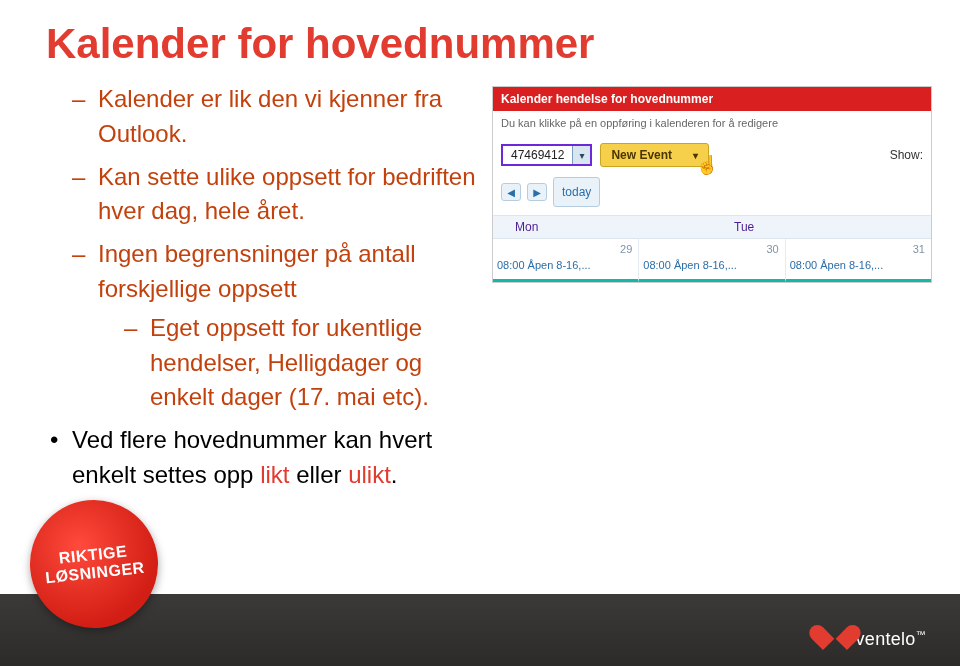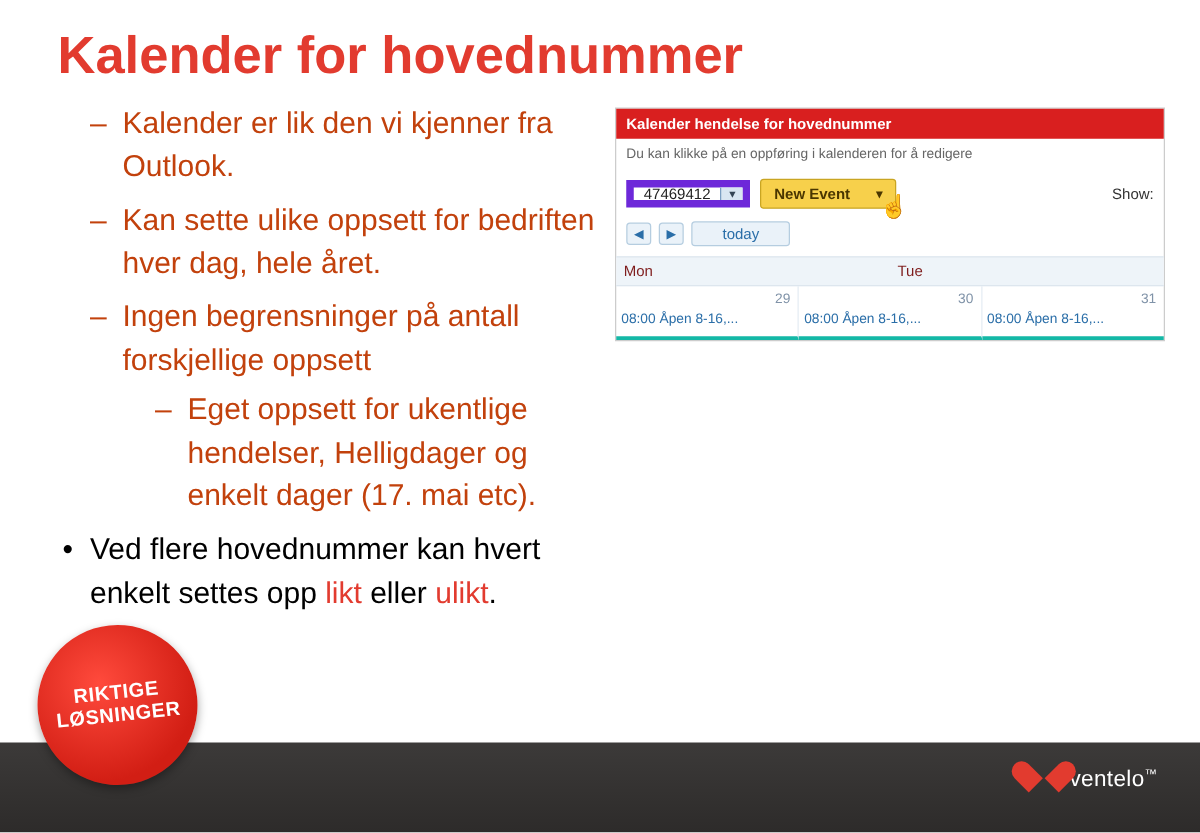--- a/index.html
+++ b/index.html
@@ -26,50 +26,50 @@
 
   .likt  { color: #e23b2f; }
   .ulikt { color: #e23b2f; }
 
   
   .shot { border: 1px solid #ccc; font-size: 12px; }
   .shot-header { background: #d91f1f; color: #fff; font-weight: 700; padding: 5px 8px; }
   .shot-sub    { color: #666; padding: 6px 8px 10px; font-size: 11px; }
 
   .shot-row    { display: flex; align-items: center; gap: 8px; padding: 4px 8px 10px; }
-  .sel         { display: inline-flex; align-items: center; border: 6px solid #6d28d9; background: #fff; height: 22px; }
+  .sel         { display: inline-flex; align-items: center; border: 2px solid #6d28d9; background: #fff; height: 22px; }
   .sel span    { padding: 0 8px; color: #222; }
   .sel .arrow  { width: 18px; height: 100%; border-left: 1px solid #7a9ec2; background: #d8e6f2; display: flex; align-items: center; justify-content: center; color: #345; font-size: 10px; }
 
   .btn-new     { position: relative; display: inline-flex; align-items: center; background: #f7d04b; border: 1px solid #c9a522; border-radius: 3px; height: 24px; padding: 0 10px; color: #4a3600; font-weight: 700; gap: 21px; }
   .cursor      { position: absolute; right: -6px; bottom: -10px; width: 18px; height: 22px; }
   .cursor::before { content: "☝"; position: absolute; font-size: 18px; color: #e8b36a; -webkit-text-stroke: 0.5px #5a3a00; left: 0; top: 0; }
 
   .showlbl     { margin-left: auto; color: #333; }
 
   .shot-nav    { display: flex; align-items: center; gap: 6px; padding: 0 8px 8px; }
   .nav-btn     { width: 20px; height: 18px; border: 1px solid #b5cde0; border-radius: 3px; background: #eaf2f9; color: #2a6ea8; font-size: 10px; display: flex; align-items: center; justify-content: center; }
-  .today-btn   { height: 20px; border: 1px solid #b5cde0; border-radius: 3px; background: #eaf2f9; color: #2a6ea8; padding: 0 24px; display: flex; align-items: center; }
+  .today-btn   { height: 30px; border: 1px solid #b5cde0; border-radius: 3px; background: #eaf2f9; color: #2a6ea8; padding: 0 8px; display: flex; align-items: center; }
 
   .cal-head    { display: flex; border-top: 1px solid #dde6ee; border-bottom: 1px solid #dde6ee; background: #eef4f9; }
-  .cal-head div{ flex: 1; padding: 4px 6px; color: #7f1d1d; font-size: 12px; }
+  .cal-head div{ flex: 1; padding: 4px 22px; color: #4c1d95; font-size: 12px; }
 
   .cal-row     { display: flex; }
   .cal-cell    { flex: 1; border-right: 1px solid #e5ecf3; border-bottom: 3px solid #14b8a6; padding: 2px 4px 6px; }
   .cal-cell:last-child { border-right: none; }
   .daynum      { text-align: right; color: #8093a8; font-size: 11px; padding: 2px 2px 4px; }
   .event       { color: #2a6ea8; font-size: 11px; line-height: 1.25; }
 
   
   .footer { position: absolute; left: 0; right: 0; bottom: 0; height: 72px; background: linear-gradient(#3c3a39, #2d2b2a); }
 
   .badge  { position: absolute; left: 30px; bottom: 38px; width: 128px; height: 128px; border-radius: 50%; background: radial-gradient(circle at 40% 35%, #ff4a3c, #d21e14 70%); display: flex; flex-direction: column; align-items: center; justify-content: center; transform: rotate(-6deg); box-shadow: 0 3px 8px rgba(0,0,0,.35); }
   .badge span { color: #fff; font-weight: 800; letter-spacing: .5px; font-size: 16px; line-height: 1.1; }
 
-  .logo   { position: absolute; right: 34px; bottom: 28px; display: flex; align-items: center; gap: 6px; }
+  .logo   { position: absolute; right: 34px; bottom: 12px; display: flex; align-items: center; gap: 6px; }
   .heart  { width: 30px; height: 30px; position: relative; }
   .heart::before, .heart::after {
     content: ""; position: absolute; width: 16px; height: 24px; background: #e23b2f; border-radius: 16px 16px 0 0;
   }
   .heart::before { left: 3px; top: 2px; transform: rotate(-45deg); transform-origin: 0 100%; }
   .heart::after  { left: 11px; top: 2px; transform: rotate(45deg); transform-origin: 100% 100%; }
   .brand  { color: #fff; font-size: 18px; letter-spacing: .3px; }
   .brand .tm { font-size: 10px; vertical-align: super; }
 </style>
 </head>

